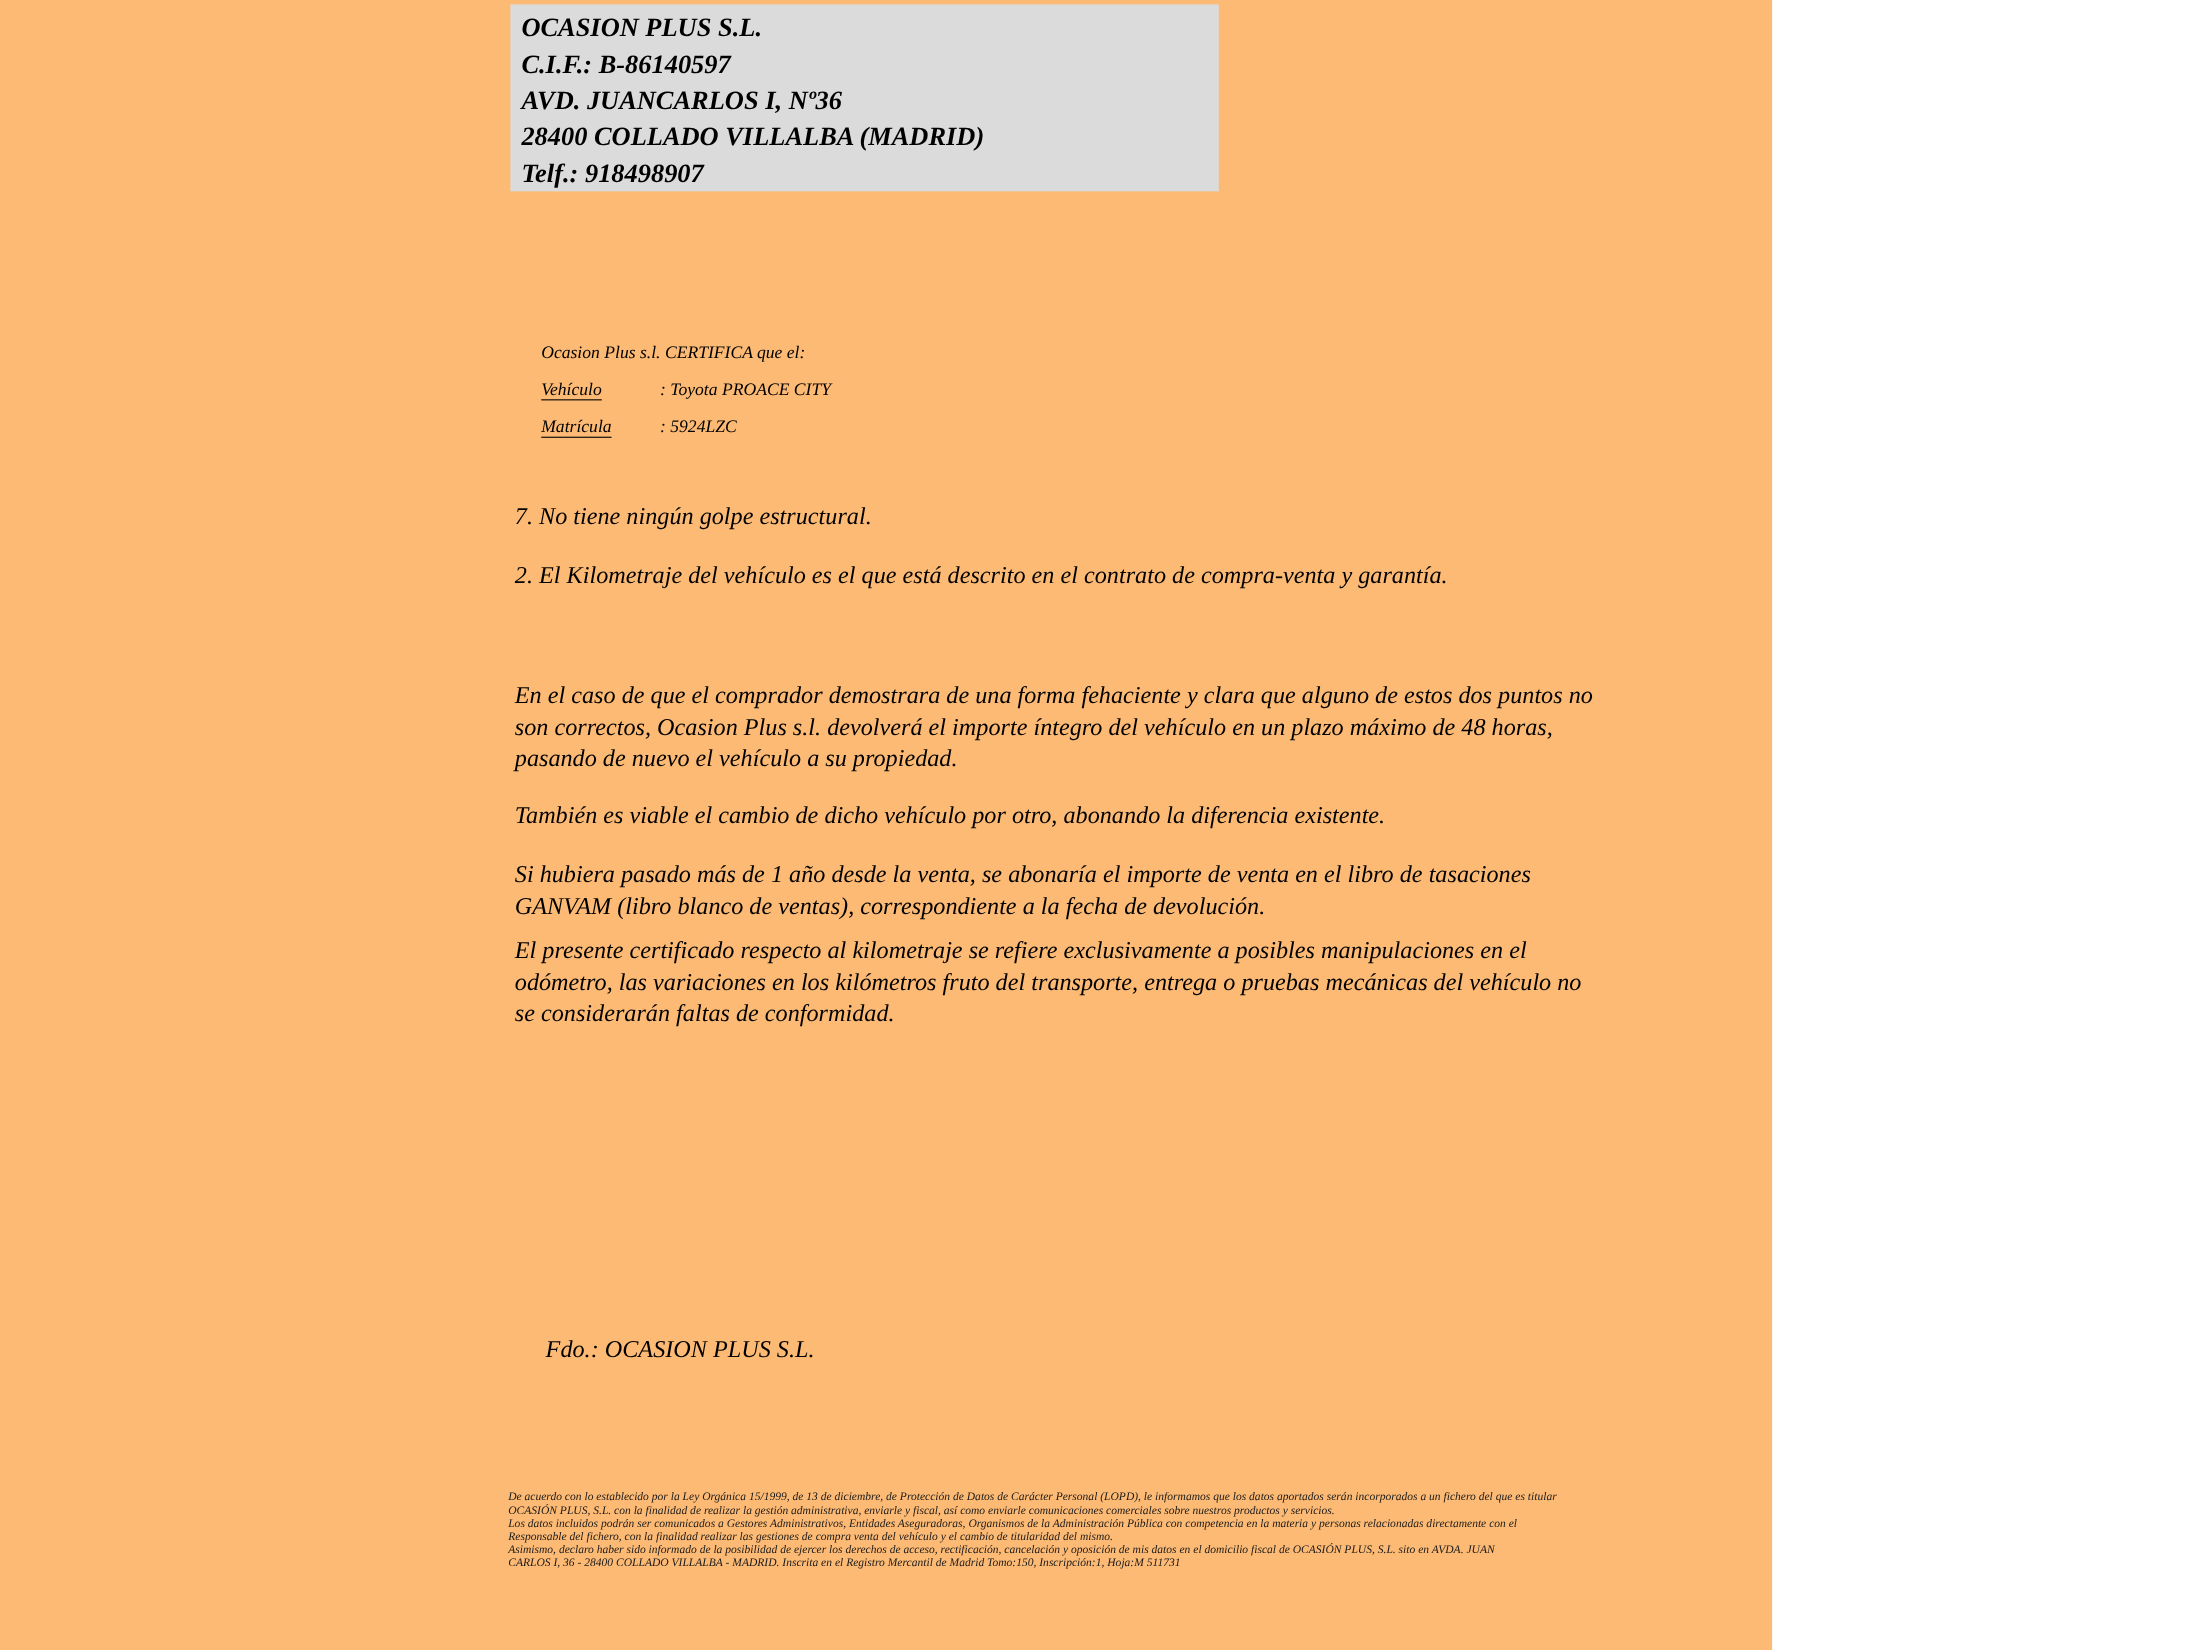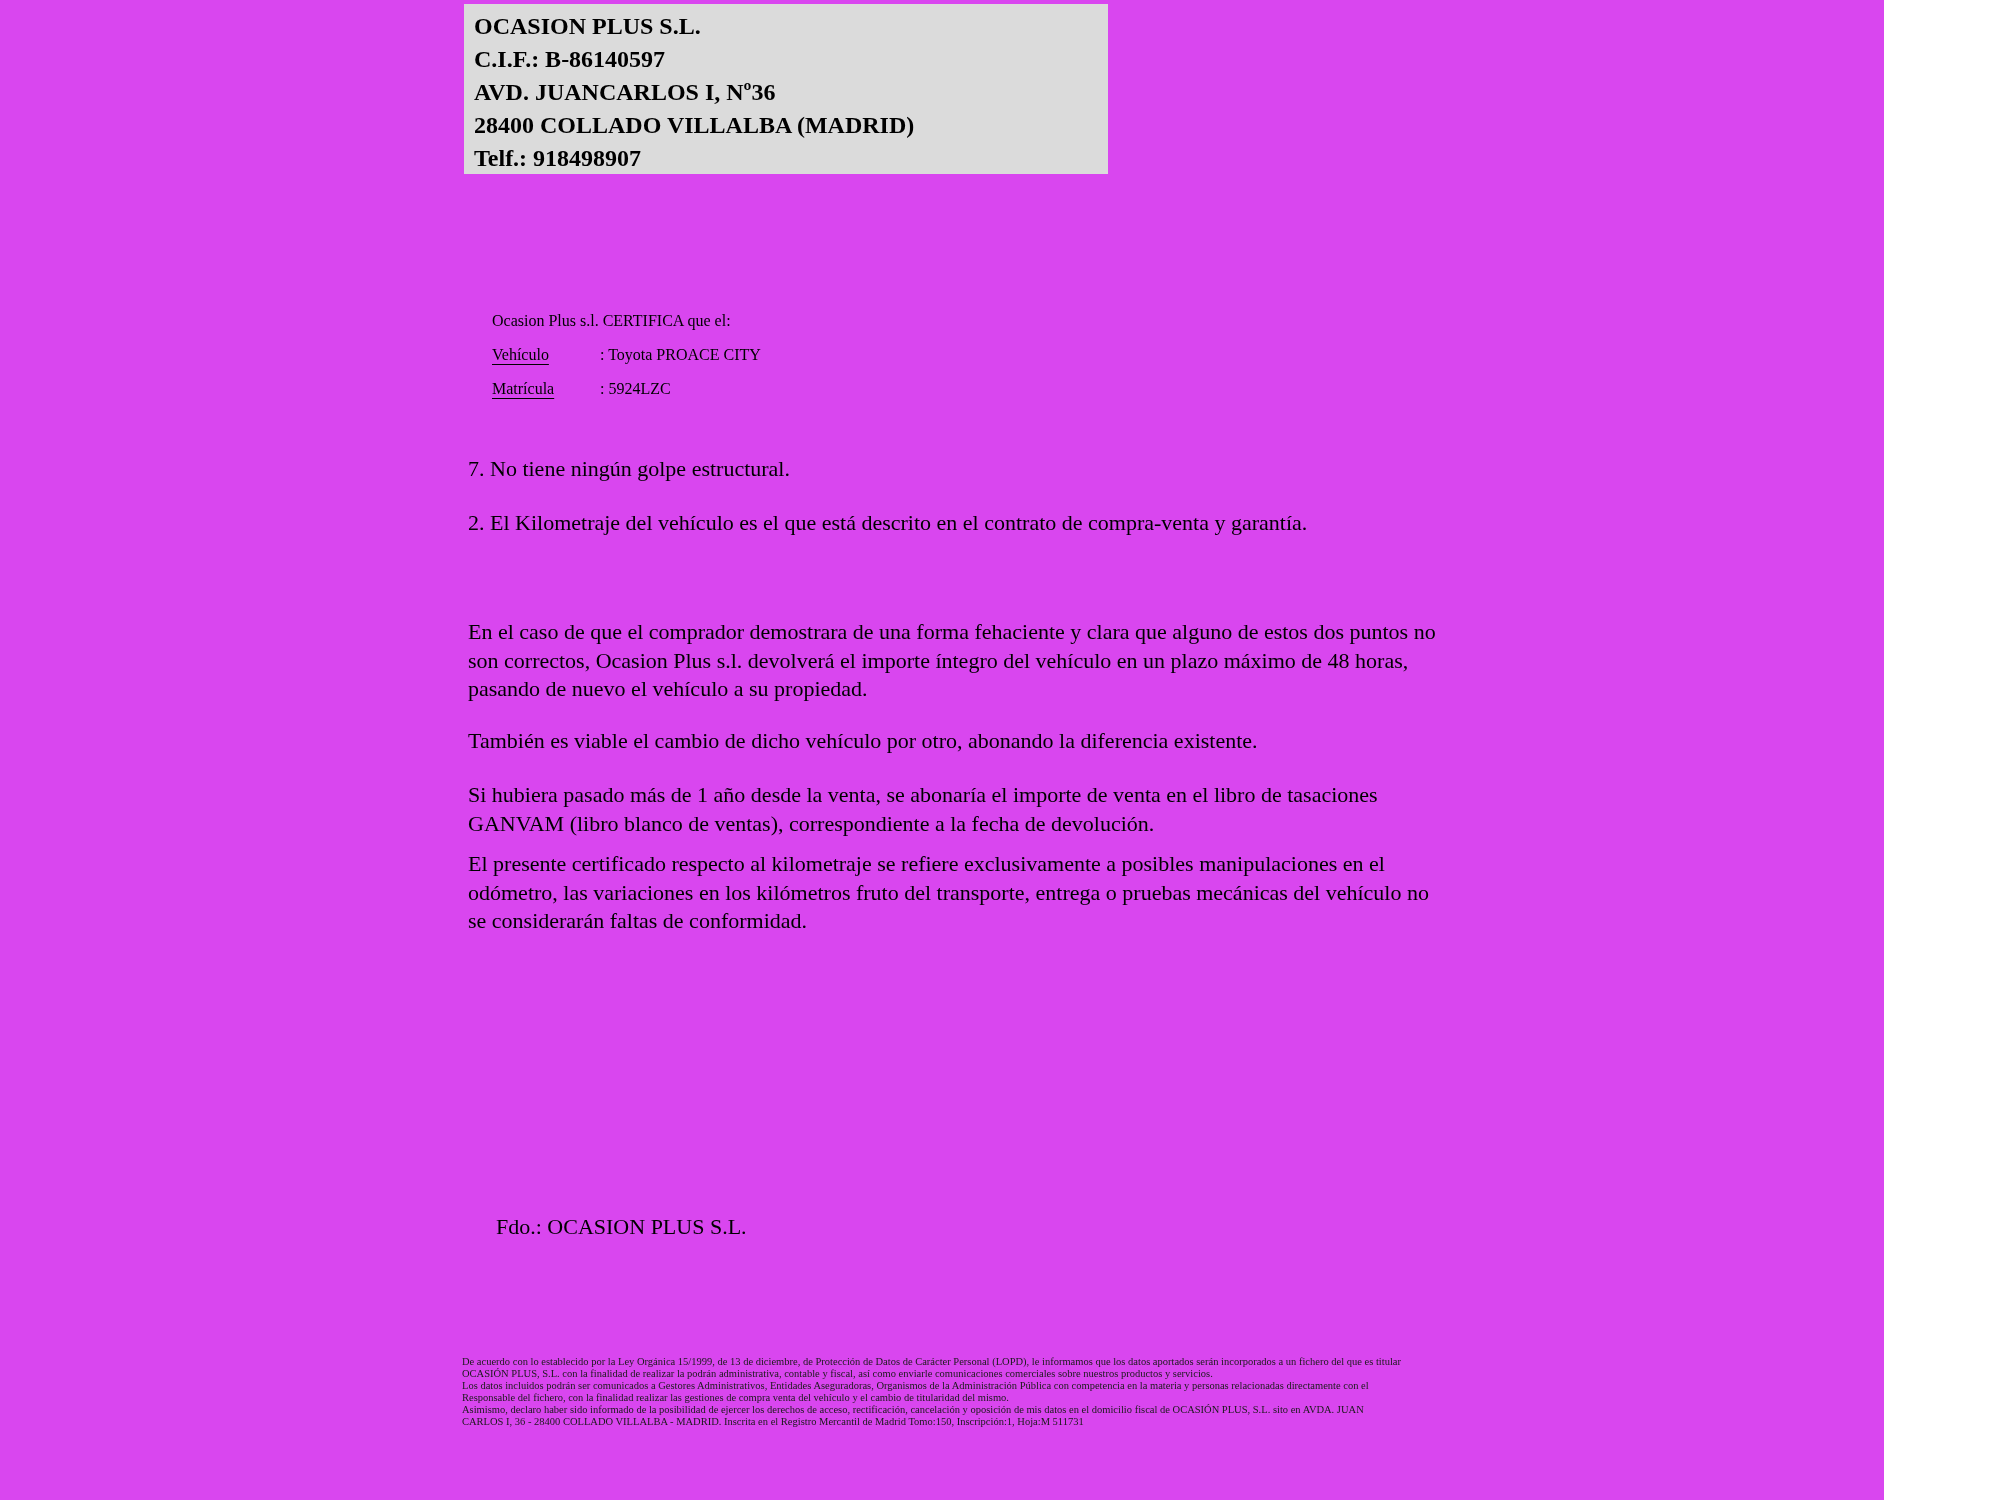--- a/index.html
+++ b/index.html
@@ -2,26 +2,27 @@
 <html><head>
 <meta charset="utf-8">
 <style>
   html, body {
     margin: 0;
     padding: 0;
     background: #ffffff;
   }
   .page {
     position: relative;
-    width: 1884px;
+    width: 1611px;
     height: 1500px;
-    background: #d946ef;
+    background: #fdba74;
     font-family: "Liberation Serif", serif;
     color: #000000;
     overflow: hidden;
+    font-style: italic;
   }
 
   
   .letterhead {
     position: absolute;
     left: 464px;
     top: 4px;
     width: 644px;
     height: 170px;
     background: #dbdbdb;
@@ -155,20 +156,20 @@
   <div class="para para-ganvam">Si hubiera pasado más de 1 año desde la venta, se abonaría el importe de venta en el libro de tasaciones
 GANVAM (libro blanco de ventas), correspondiente a la fecha de devolución.</div>
   <div class="para para-odometer">El presente certificado respecto al kilometraje se refiere exclusivamente a posibles manipulaciones en el
 odómetro, las variaciones en los kilómetros fruto del transporte, entrega o pruebas mecánicas del vehículo no
 se considerarán faltas de conformidad.</div>
 
   <div class="signature">Fdo.: OCASION PLUS S.L.</div>
 
   <div class="legal-footer">
     <div class="legal-line">De acuerdo con lo establecido por la Ley Orgánica 15/1999, de 13 de diciembre, de Protección de Datos de Carácter Personal (LOPD), le informamos que los datos aportados serán incorporados a un fichero del que es titular</div>
-    <div class="legal-line">OCASIÓN PLUS, S.L. con la finalidad de realizar la podrán administrativa, contable y fiscal, así como enviarle comunicaciones comerciales sobre nuestros productos y servicios.</div>
+    <div class="legal-line">OCASIÓN PLUS, S.L. con la finalidad de realizar la gestión administrativa, enviarle y fiscal, así como enviarle comunicaciones comerciales sobre nuestros productos y servicios.</div>
     <div class="legal-line">Los datos incluidos podrán ser comunicados a Gestores Administrativos, Entidades Aseguradoras, Organismos de la Administración Pública con competencia en la materia y personas relacionadas directamente con el</div>
     <div class="legal-line">Responsable del fichero, con la finalidad realizar las gestiones de compra venta del vehículo y el cambio de titularidad del mismo.</div>
     <div class="legal-line">Asimismo, declaro haber sido informado de la posibilidad de ejercer los derechos de acceso, rectificación, cancelación y oposición de mis datos en el domicilio fiscal de OCASIÓN PLUS, S.L. sito en AVDA. JUAN</div>
     <div class="legal-line">CARLOS I, 36 - 28400 COLLADO VILLALBA - MADRID. Inscrita en el Registro Mercantil de Madrid Tomo:150, Inscripción:1, Hoja:M 511731</div>
   </div>
 
 </div>
 
 </body></html>

